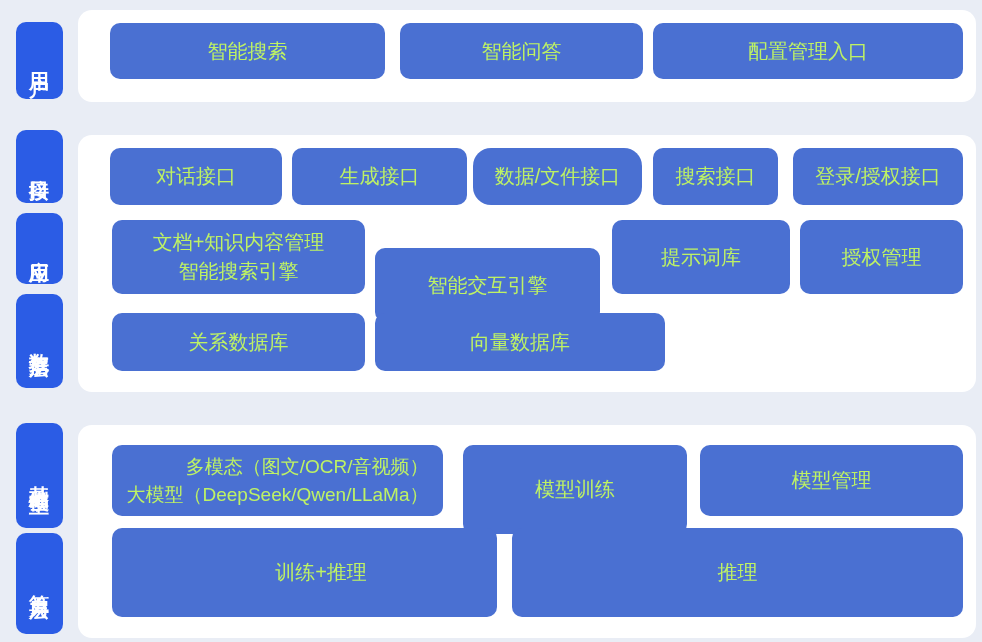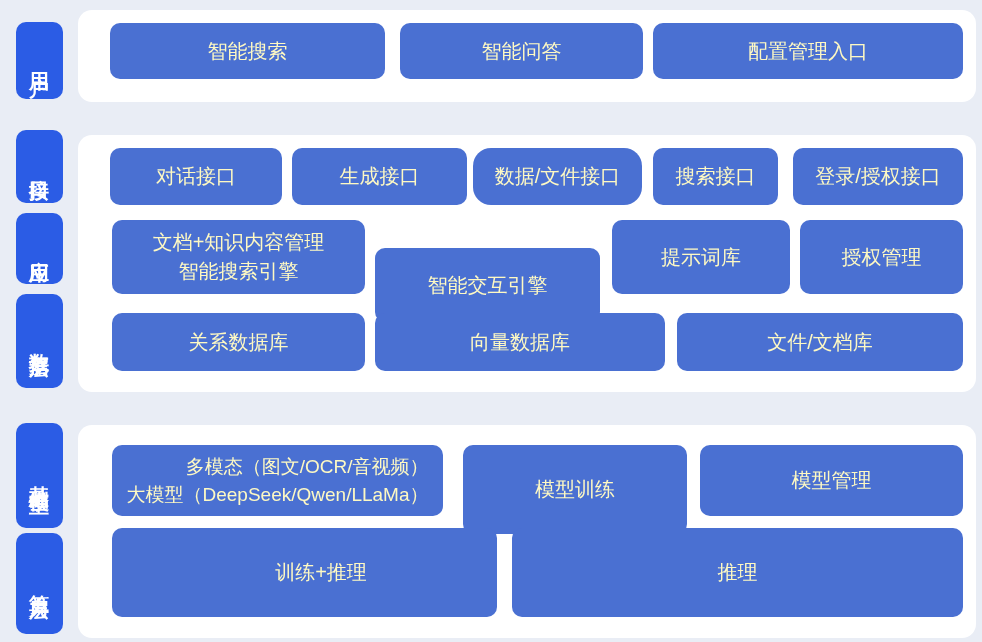--- a/index.html
+++ b/index.html
@@ -31,21 +31,21 @@
     writing-mode: vertical-rl;
     text-orientation: upright;
     font-size: 20px;
     font-weight: 700;
     letter-spacing: 4px;
     line-height: 1;
   }
   .node {
     position: absolute;
     background: #4a70d2;
-    color: #fef9c3;
+    color: #bef264;
     border-radius: 10px;
     display: flex;
     align-items: center;
     justify-content: center;
     text-align: center;
     font-size: 20px;
     line-height: 1.45;
     white-space: pre-line;
     box-sizing: border-box;
     padding: 2px 6px;
@@ -79,21 +79,20 @@
   <div class="node" style="left:793px; top:148px; width:170px; height:57px;">登录/授权接口</div>
 
   <div class="node" style="left:112px; top:220px; width:253px; height:74px;">文档+知识内容管理
 智能搜索引擎</div>
   <div class="node" style="left:375px; top:220px; width:225px; height:74px;margin-top:28px;">智能交互引擎</div>
   <div class="node" style="left:612px; top:220px; width:178px; height:74px;">提示词库</div>
   <div class="node" style="left:800px; top:220px; width:163px; height:74px;">授权管理</div>
 
   <div class="node" style="left:112px; top:313px; width:253px; height:58px;">关系数据库</div>
   <div class="node" style="left:375px; top:313px; width:290px; height:58px;">向量数据库</div>
-  <div class="node" style="left:677px; top:313px; width:286px; height:58px;">文件/文档库</div>
 
   <div class="node small-text" style="left:112px; top:445px; width:331px; height:71px;text-align:right;">多模态（图文/OCR/音视频）
 大模型（DeepSeek/Qwen/LLaMa）</div>
   <div class="node" style="left:463px; top:445px; width:224px; height:89px;">模型训练</div>
   <div class="node" style="left:700px; top:445px; width:263px; height:71px;">模型管理</div>
 
   <div class="node" style="left:112px; top:528px; width:385px; height:89px;padding-left:39px;">训练+推理</div>
   <div class="node" style="left:512px; top:528px; width:451px; height:89px;">推理</div>
 
 </div>

